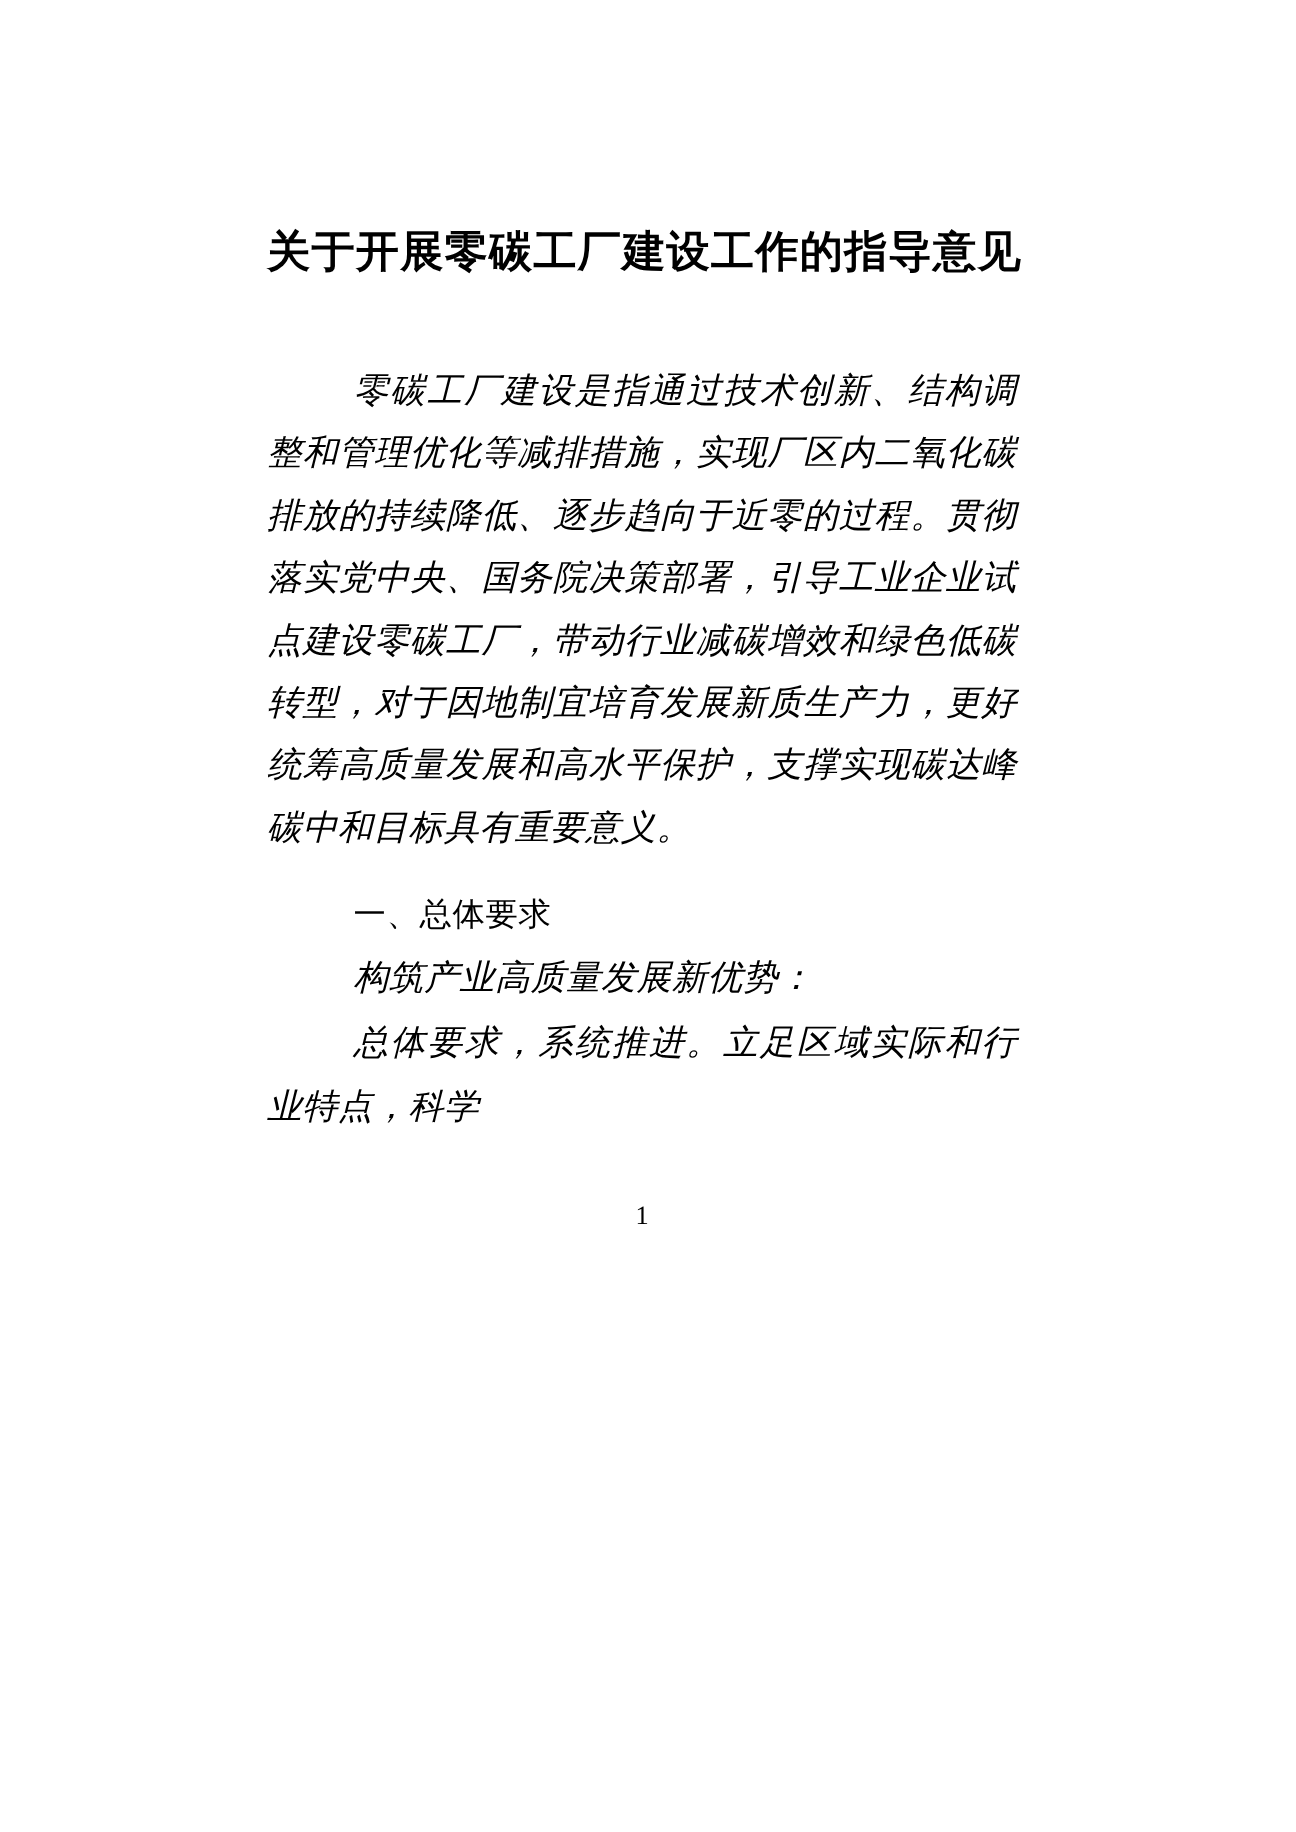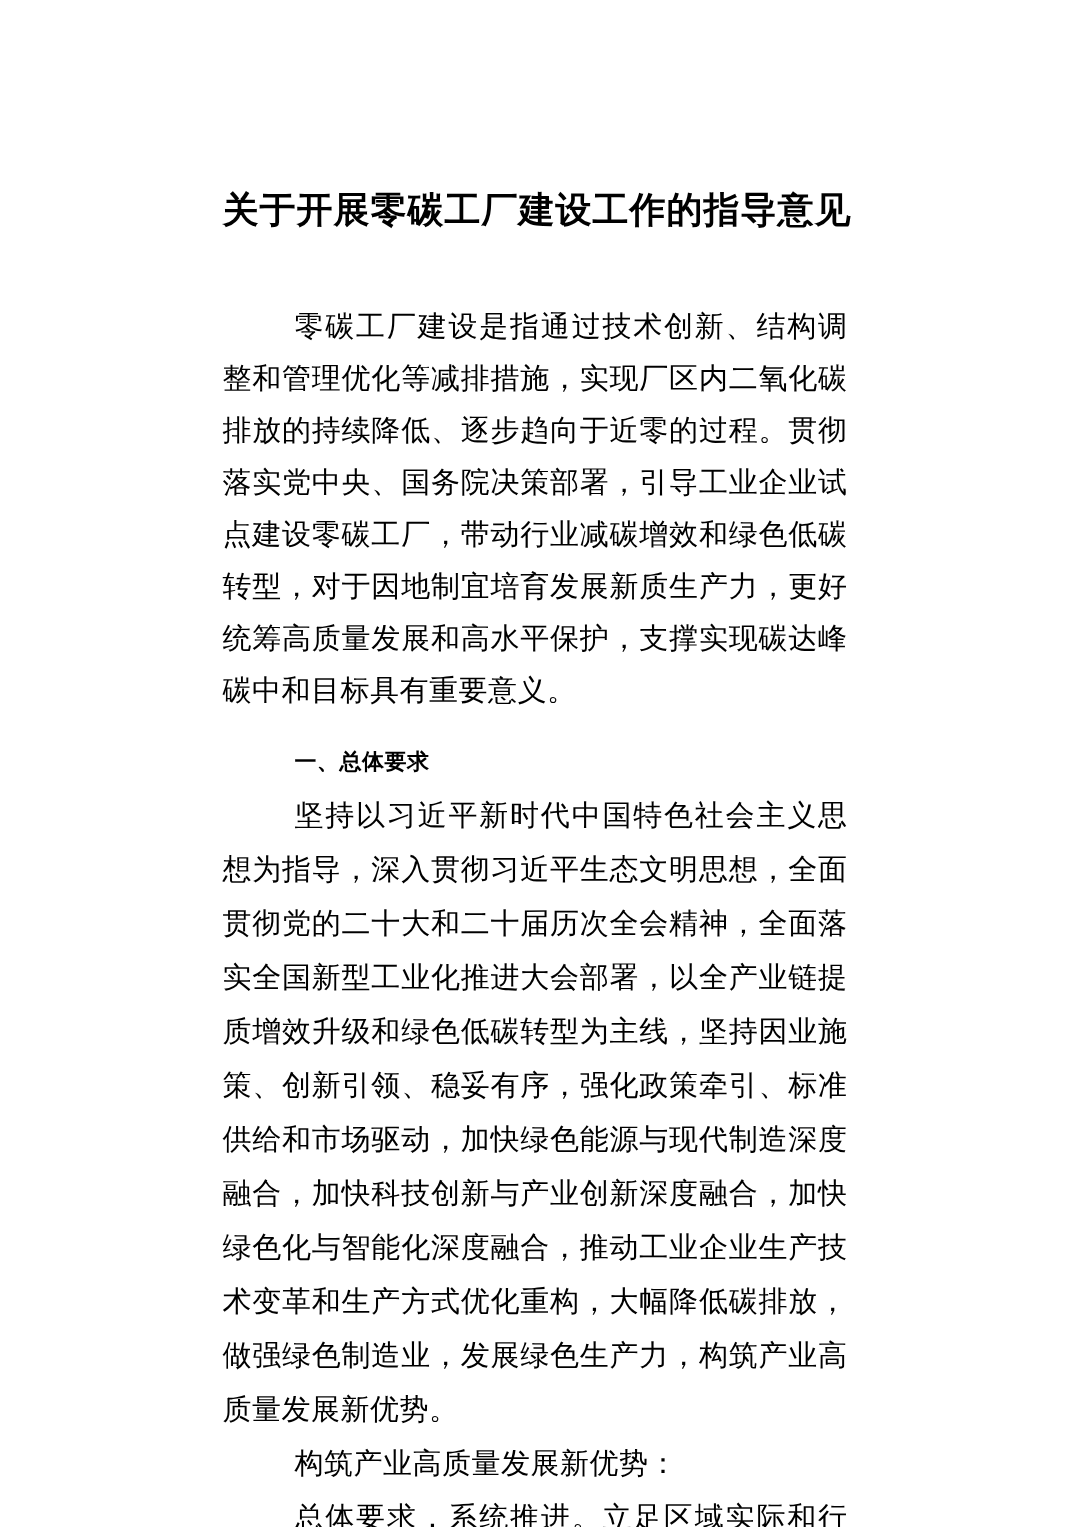--- a/index.html
+++ b/index.html
@@ -31,30 +31,31 @@
     white-space: nowrap;
   }
   .para {
     margin: 0;
     font-size: 29px;
     line-height: 54px;
     text-align: justify;
     text-justify: inter-ideograph;
     text-indent: 72px;
     letter-spacing: 0.5px;
+    font-style: italic;
   }
   .para-intro {
     margin-top: 66px;
     line-height: 52px;
   }
   .section-heading {
     margin: 20px 0 0 0;
     font-family: "Liberation Sans", "DejaVu Sans", sans-serif;
-    font-weight: bold;
-    font-size: 22px;
+    font-weight: normal;
+    font-size: 27px;
     line-height: 52px;
     text-indent: 72px;
     letter-spacing: 0.5px;
   }
   .page-number {
     margin-top: 48px;
     text-align: center;
     font-size: 22px;
     line-height: 30px;
     font-family: "Liberation Serif", "DejaVu Serif", serif;
@@ -64,21 +65,20 @@
 <body>
 
 <div class="page">
 
   <h1 class="doc-title">关于开展零碳工厂建设工作的指导意见</h1>
 
   <p class="para para-intro">零碳工厂建设是指通过技术创新、结构调整和管理优化等减排措施，实现厂区内二氧化碳排放的持续降低、逐步趋向于近零的过程。贯彻落实党中央、国务院决策部署，引导工业企业试点建设零碳工厂，带动行业减碳增效和绿色低碳转型，对于因地制宜培育发展新质生产力，更好统筹高质量发展和高水平保护，支撑实现碳达峰碳中和目标具有重要意义。</p>
 
   <h2 class="section-heading">一、总体要求</h2>
 
-  <p class="para">坚持以习近平新时代中国特色社会主义思想为指导，深入贯彻习近平生态文明思想，全面贯彻党的二十大和二十届历次全会精神，全面落实全国新型工业化推进大会部署，以全产业链提质增效升级和绿色低碳转型为主线，坚持因业施策、创新引领、稳妥有序，强化政策牵引、标准供给和市场驱动，加快绿色能源与现代制造深度融合，加快科技创新与产业创新深度融合，加快绿色化与智能化深度融合，推动工业企业生产技术变革和生产方式优化重构，大幅降低碳排放，做强绿色制造业，发展绿色生产力，构筑产业高质量发展新优势。</p>
 
   <p class="para">构筑产业高质量发展新优势：</p>
 
   <p class="para">总体要求，系统推进。立足区域实际和行业特点，科学</p>
 
   <div class="page-number">1</div>
 
 </div>
 
 </body></html>

